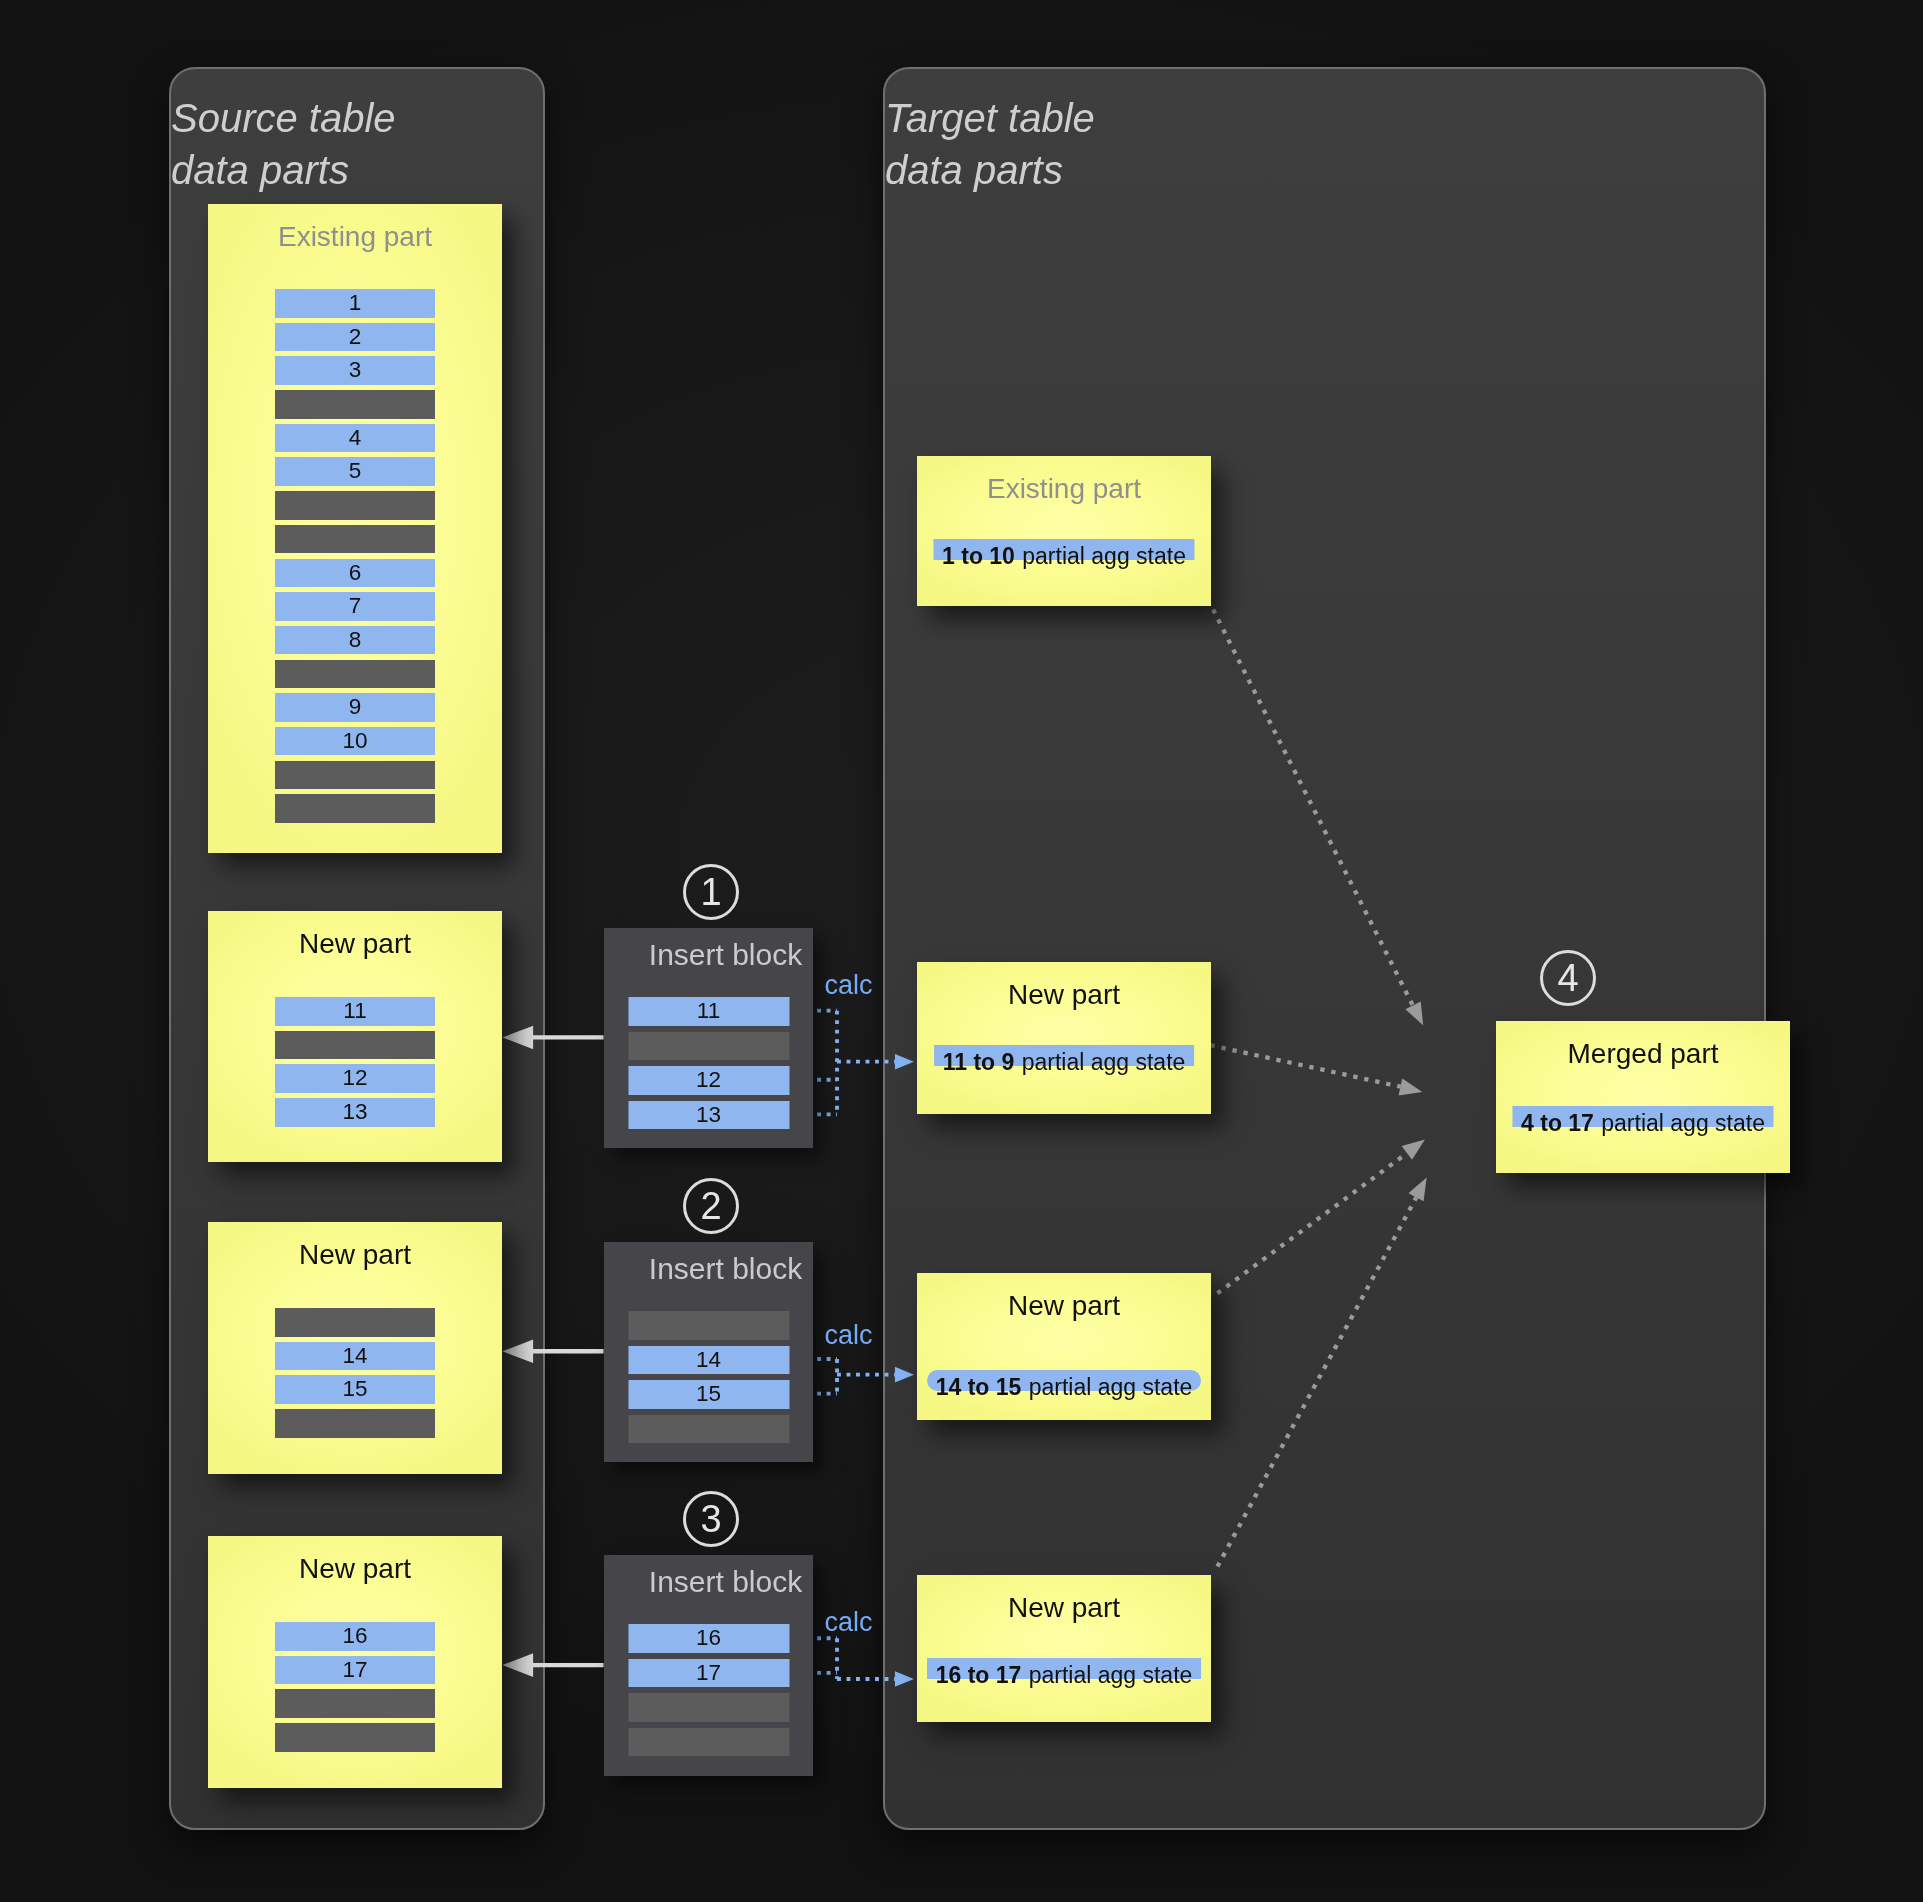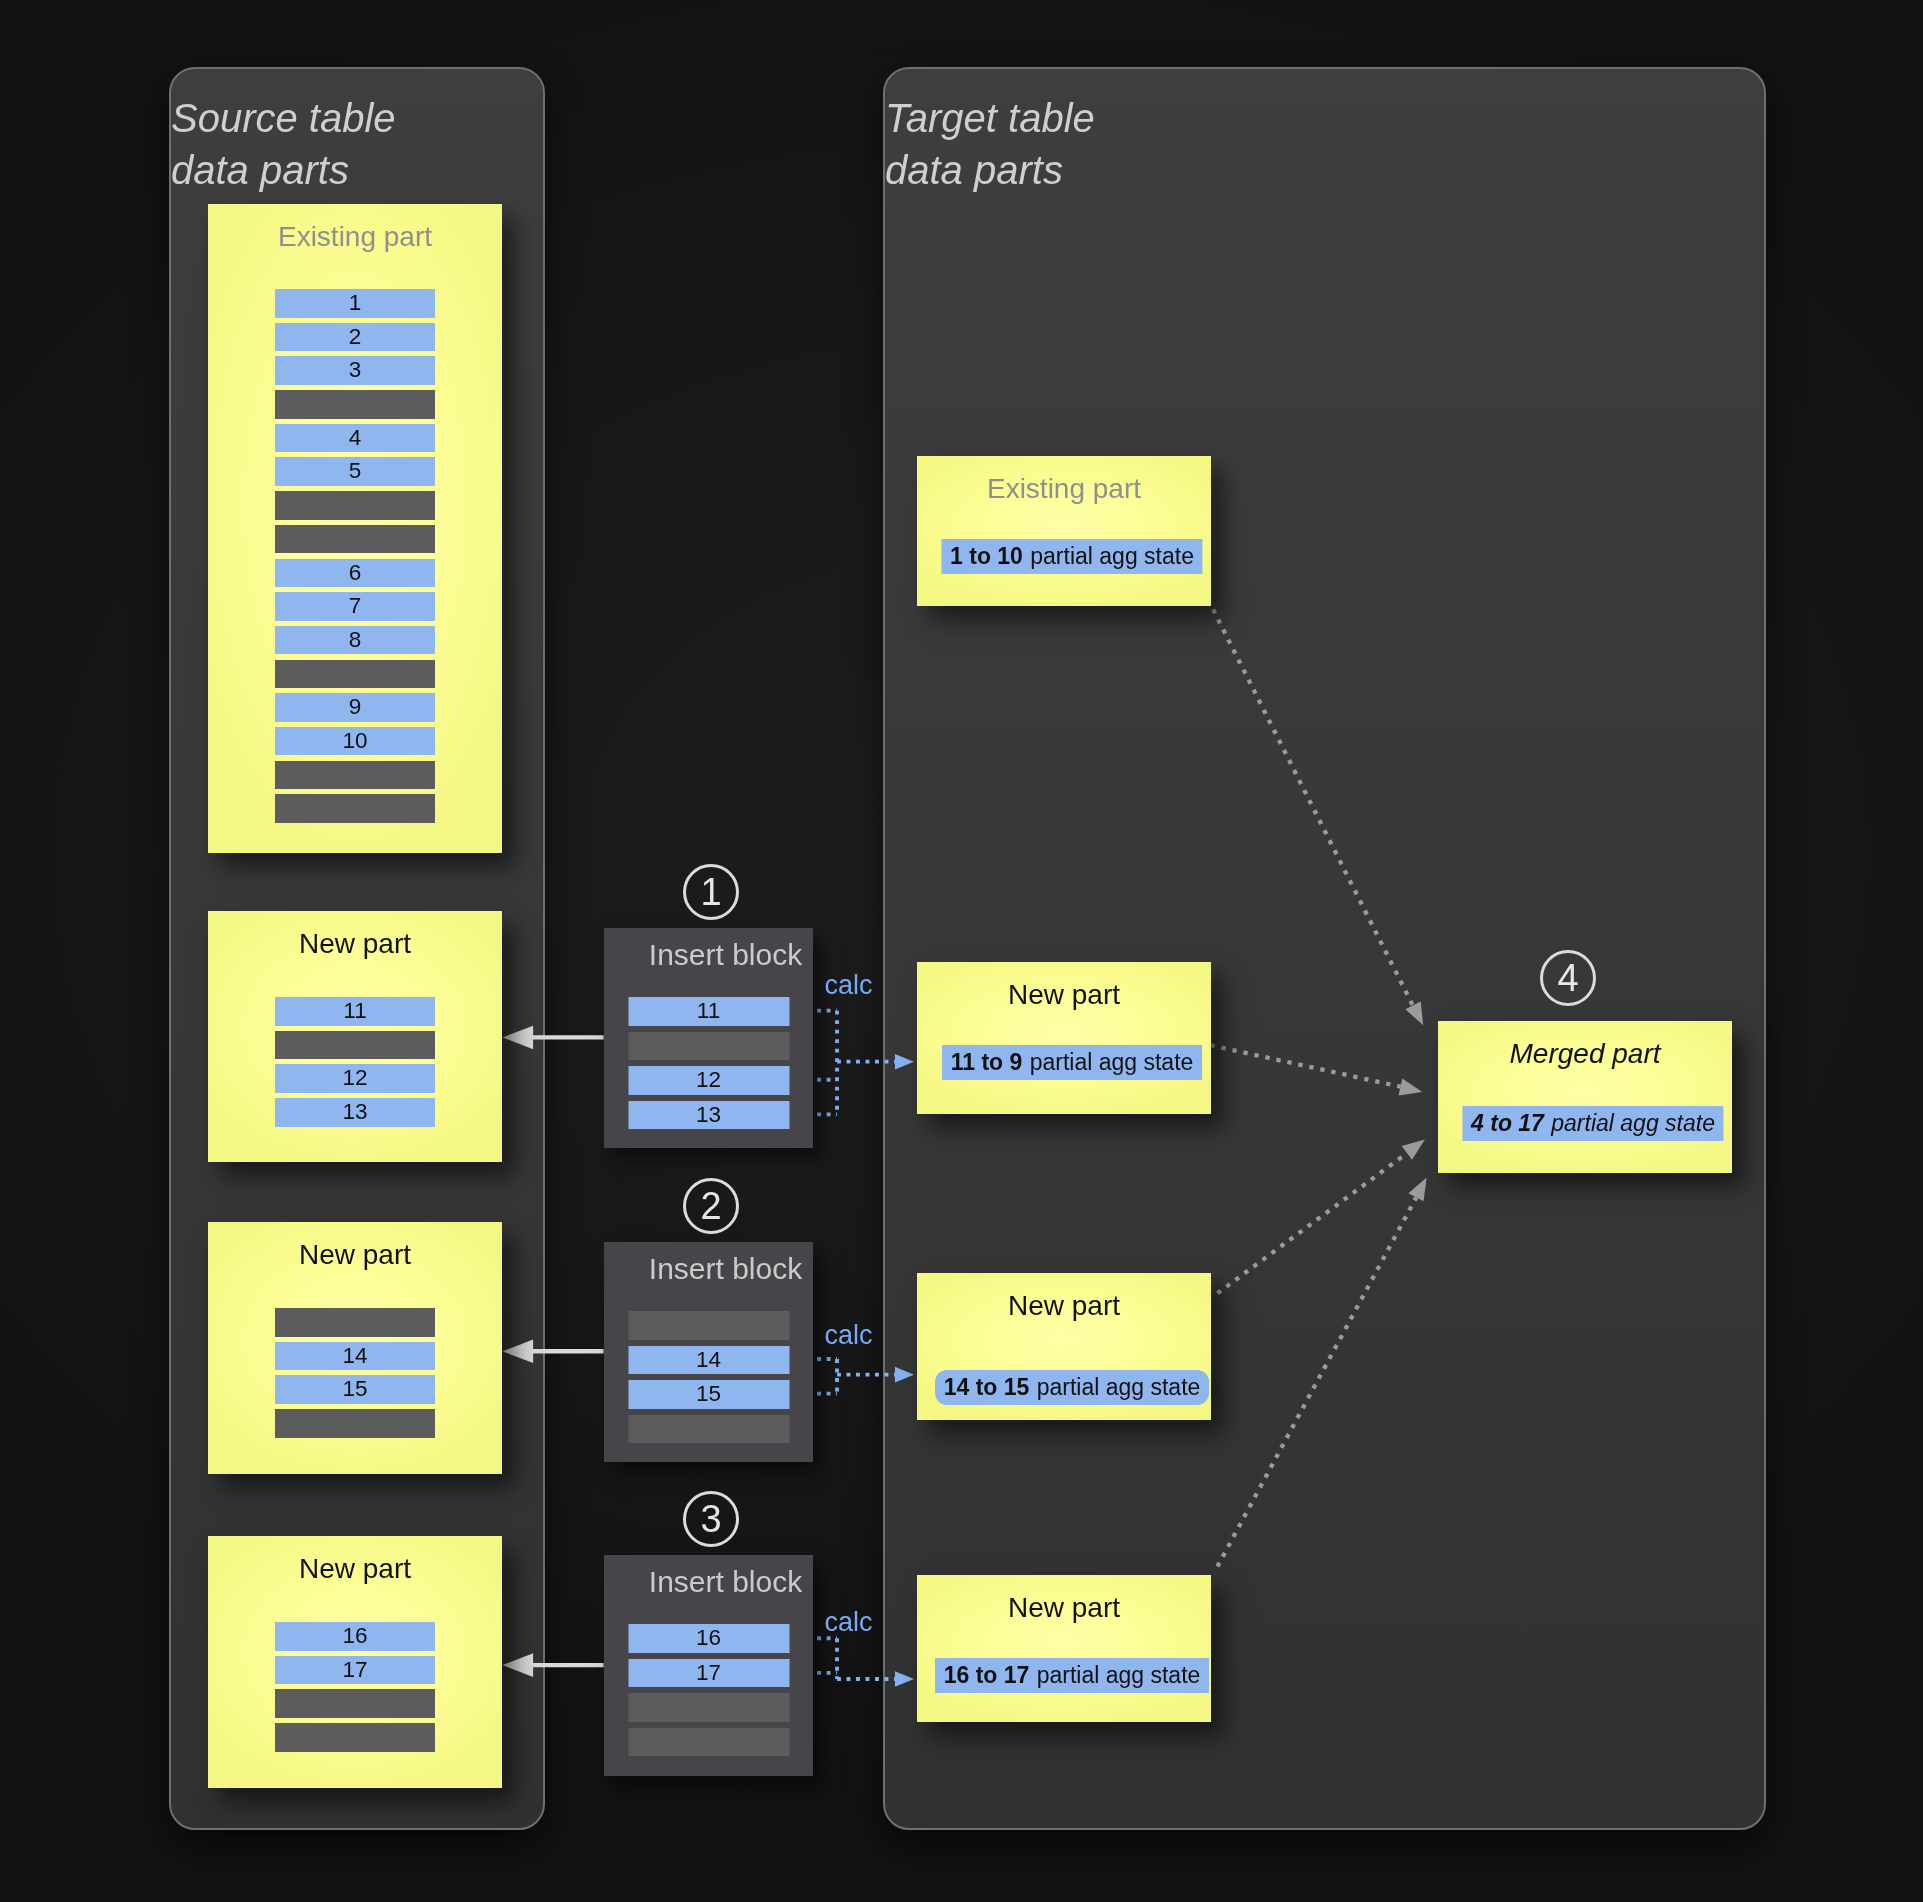--- a/index.html
+++ b/index.html
@@ -30,23 +30,23 @@
   .row-empty{background:#5c5c5c;}
 
   
   .iblock{position:absolute;width:209px;background:#46464a;
     box-shadow:8.6px 10.4px 17.3px rgba(0,0,0,.5);}
   .iblock-title{position:absolute;top:10.4px;left:17px;width:100%;text-align:center;
     font-size:30px;color:#cbcbcb;}
   .iblock .rows .row{width:161px;margin-bottom:6px;}
 
   
-  .agg{position:absolute;left:50%;transform:translateX(-50%);height:35px;
+  .agg{position:absolute;left:50%;transform:translateX(-50%);height:21px;
     background:#8fb6ef;white-space:nowrap;padding:0 8.6px;font-size:23px;
-    line-height:35px;color:#111;margin-left:8px;}
+    line-height:35px;color:#111;}
   .agg b{font-weight:700;}
   .agg span{margin-left:0.32em;}
 
   
   .step{position:absolute;width:50px;height:50px;border:3.5px solid #dcdcdc;
     border-radius:50%;color:#e6e6e6;font-size:38px;display:flex;
     align-items:center;justify-content:center;}
 
   
   .calc{position:absolute;width:69px;text-align:center;color:#77aaf5;font-size:27px;}
@@ -218,21 +218,21 @@
   </div>
 
   <div class="part" style="left:917px;top:1575px;width:294px;height:147px;">
     <div class="part-title">New part</div>
     <div class="agg" style="top:83px;">
       <b>16 to 17</b><span>partial agg state</span>
     </div>
   </div>
 
   <div class="step" style="left:1540px;top:950px;">4</div>
-  <div class="part" style="left:1438px;top:1021px;width:294px;height:152px;font-style:italic;">
+  <div class="part" style="left:1496px;top:1021px;width:294px;height:152px;">
     <div class="part-title">Merged part</div>
     <div class="agg" style="top:85px;">
       <b>4 to 17</b><span>partial agg state</span>
     </div>
   </div>
 
 </div>
 
 
 </body></html>

